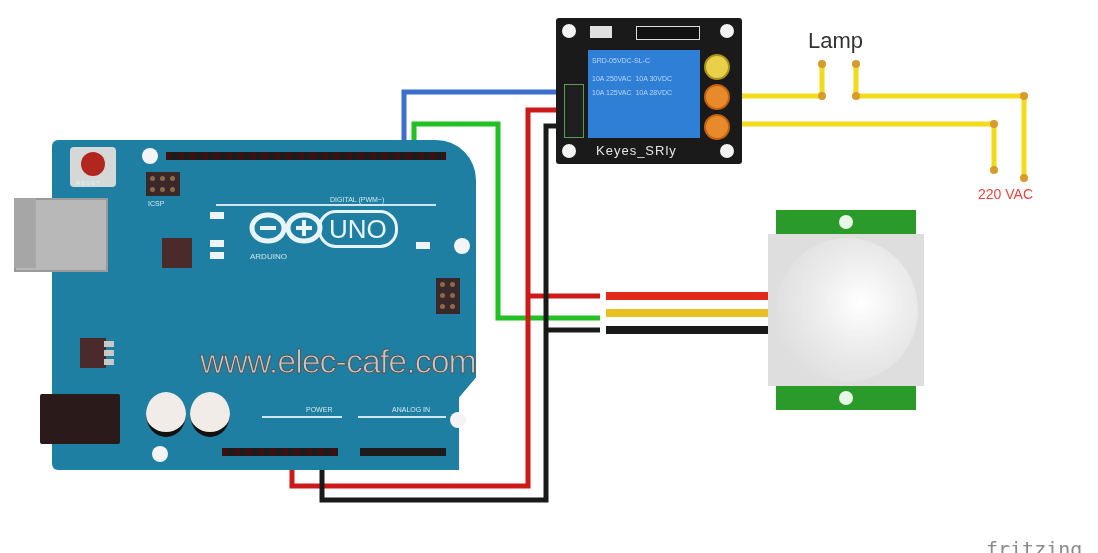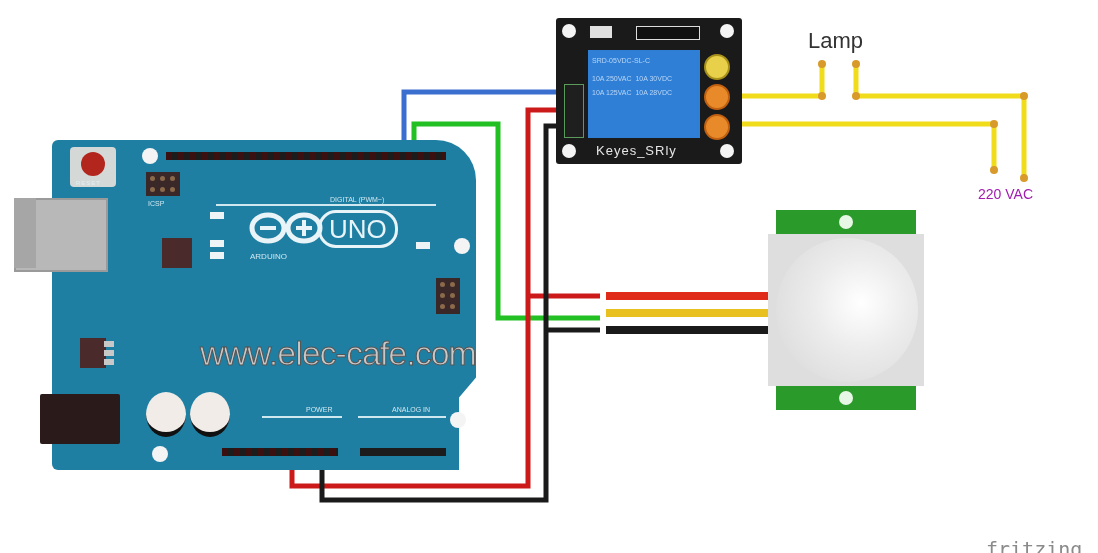--- a/index.html
+++ b/index.html
@@ -22,41 +22,41 @@
   .reg{left:80px;top:338px;width:26px;height:30px;background:#4a2a2a;}
   .reg-pins{left:104px;top:341px;width:10px;height:24px;background:repeating-linear-gradient(180deg,#c8c8c8 0 6px,transparent 6px 9px);}
   .cap{width:40px;height:40px;background:#f1ece8;border-radius:50%;border-bottom:5px solid #111;}
   .led{background:#eef4f6;width:14px;height:7px;}
   .icsp{background:#3a2828;}
   .icsp-dot{width:5px;height:5px;border-radius:50%;background:#8a6a4a;position:absolute;}
   .logo{left:248px;top:210px;}
   .uno{left:318px;top:210px;border:3px solid #e8f4f8;border-radius:18px;padding:0 8px;color:#e8f4f8;font-size:26px;line-height:32px;}
   .label-lt{color:#cfe8f0;font-size:7px;}
   .line-lt{background:#cfe8f0;height:2px;}
-  .watermark{left:200px;top:334px;font-size:34px;letter-spacing:-1px;color:#c8c8c8;
+  .watermark{left:200px;top:342px;font-size:34px;letter-spacing:-1px;color:#c8c8c8;
              -webkit-text-stroke:1px #555;font-family:"Liberation Sans",sans-serif;}
   
   .relay{left:556px;top:18px;width:186px;height:146px;background:#1a1a1a;border-radius:3px;}
   .relay-body{left:588px;top:50px;width:112px;height:88px;background:#2f7fd6;}
   .relay-text{color:#b9d6f6;font-size:7px;line-height:14px;white-space:pre;}
   .relay-name{left:596px;top:143px;color:#e6e6e6;font-size:13px;letter-spacing:1px;}
   .term{width:22px;height:22px;border-radius:50%;background:#e88a2a;border:2px solid #c06010;}
   .term-y{background:#e8d04a;border-color:#a8901a;}
   .pin-block{left:564px;top:84px;width:18px;height:52px;background:#1f1f1f;border:1px solid #5a9a5a;}
   .switch{left:590px;top:26px;width:22px;height:12px;background:#e0e0e0;}
   .switch2{left:636px;top:26px;width:62px;height:12px;background:#111;border:1px solid #ddd;}
   
   .pir-top{left:776px;top:210px;width:140px;height:24px;background:#2a9a2a;}
   .pir-bot{left:776px;top:386px;width:140px;height:24px;background:#2a9a2a;}
   .pir-body{left:768px;top:234px;width:156px;height:152px;background:#dedede;}
   .pir-dome{left:776px;top:238px;width:142px;height:144px;border-radius:50%;
             background:radial-gradient(circle at 60% 45%,#ffffff 0,#ececec 40%,#d6d6d6 100%);}
   .pir-hole{width:14px;height:14px;border-radius:50%;background:#e6f7e6;}
   .lamp-lbl{left:808px;top:28px;font-size:22px;color:#333;}
-  .vac-lbl{left:978px;top:186px;font-size:14px;color:#a21caf;}
+  .vac-lbl{left:978px;top:186px;font-size:14px;color:#ef4444;}
   .fritzing{left:986px;top:537px;font-size:20px;color:#8a8a8a;font-family:"DejaVu Sans Mono",monospace;letter-spacing:0px;}
 </style>
 </head>
 <body>
 
 <svg class="wires" viewBox="0 0 1098 553">
 
   <polyline points="404,158 404,92 566,92" fill="none" stroke="#3a6fd0" stroke-width="5"></polyline>
 
   <polyline points="414,158 414,124 498,124 498,318 600,318" fill="none" stroke="#22c022" stroke-width="5"></polyline>

